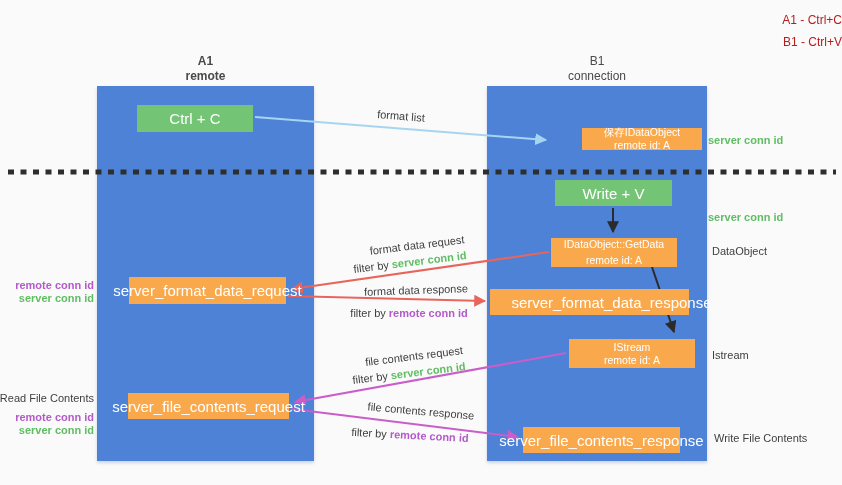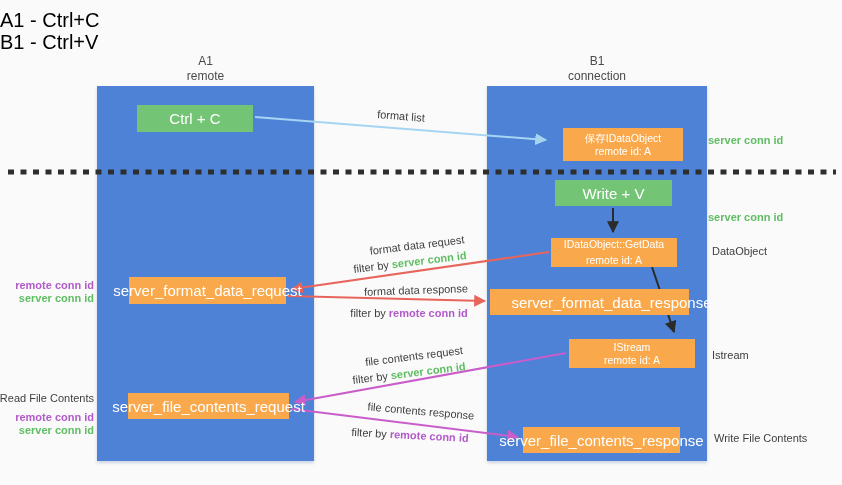--- a/index.html
+++ b/index.html
@@ -1,22 +1,22 @@
 <!DOCTYPE html>
 <html><head>
 <meta charset="utf-8">
 <style>
   html,body{margin:0;padding:0;background:#fafafa;}
   .stage{
     position:relative;width:842px;height:485px;background:#fafafa;
     font-family:"Liberation Sans",sans-serif;overflow:hidden;
   }
   .title{
-    position:absolute;top:9px;left:0;right:0;text-align:left;
-    font-size:20px;line-height:22px;color:#000000;z-index:4;
+    position:absolute;top:9px;left:0;right:0;text-align:right;
+    font-size:12px;line-height:22px;color:#b91c1c;z-index:4;
   }
   .lane-header{
     position:absolute;top:54px;font-size:12px;line-height:15px;
     color:#4a4a4a;text-align:center;z-index:4;
   }
   .lane{
     position:absolute;top:86px;height:375px;background:#4d82d6;
     box-shadow:0 2px 3px rgba(120,140,190,.35);z-index:1;
   }
   .arrows{position:absolute;left:0;top:0;z-index:2;pointer-events:none;}
@@ -39,21 +39,21 @@
 </head>
 <body>
 
 <div class="stage">
 
   <div class="title">
     <div>A1 - Ctrl+C</div>
     <div>B1 - Ctrl+V</div>
   </div>
 
-  <div class="lane-header" style="left:97px;width:217px;">
+  <div class="lane-header" style="left:97px;width:217px;font-weight:bold;">
     <div>A1</div>
     <div>remote</div>
   </div>
   <div class="lane-header" style="left:487px;width:220px;">
     <div>B1</div>
     <div>connection</div>
   </div>
 
   <div class="lane" style="left:97px;width:217px;"></div>
   <div class="lane" style="left:487px;width:220px;"></div>
@@ -88,21 +88,21 @@
 
     <line x1="566" y1="353" x2="295" y2="402" stroke="#c95dc9" stroke-width="2" marker-end="url(#m-magenta)"></line>
 
     <line x1="292" y1="409" x2="518" y2="437" stroke="#c95dc9" stroke-width="2" marker-end="url(#m-magenta)"></line>
   </svg>
 
   <div class="node green" style="left:137px;top:105px;width:116px;height:27px;">
     <span>Ctrl + C</span>
   </div>
 
-  <div class="node orange" style="left:563px;top:128px;width:120px;height:33px;font-size:10.5px;">
+  <div class="node orange" style="left:582px;top:128px;width:120px;height:22px;font-size:10.5px;">
     <span>保存IDataObject</span>
     <span>remote id: A</span>
   </div>
 
   <div class="node green" style="left:555px;top:180px;width:117px;height:26px;">
     <span>Write + V</span>
   </div>
 
   <div class="node orange" style="left:551px;top:238px;width:126px;height:29px;font-size:10.5px;justify-content:space-between;">
     <span>IDataObject::GetData</span>

